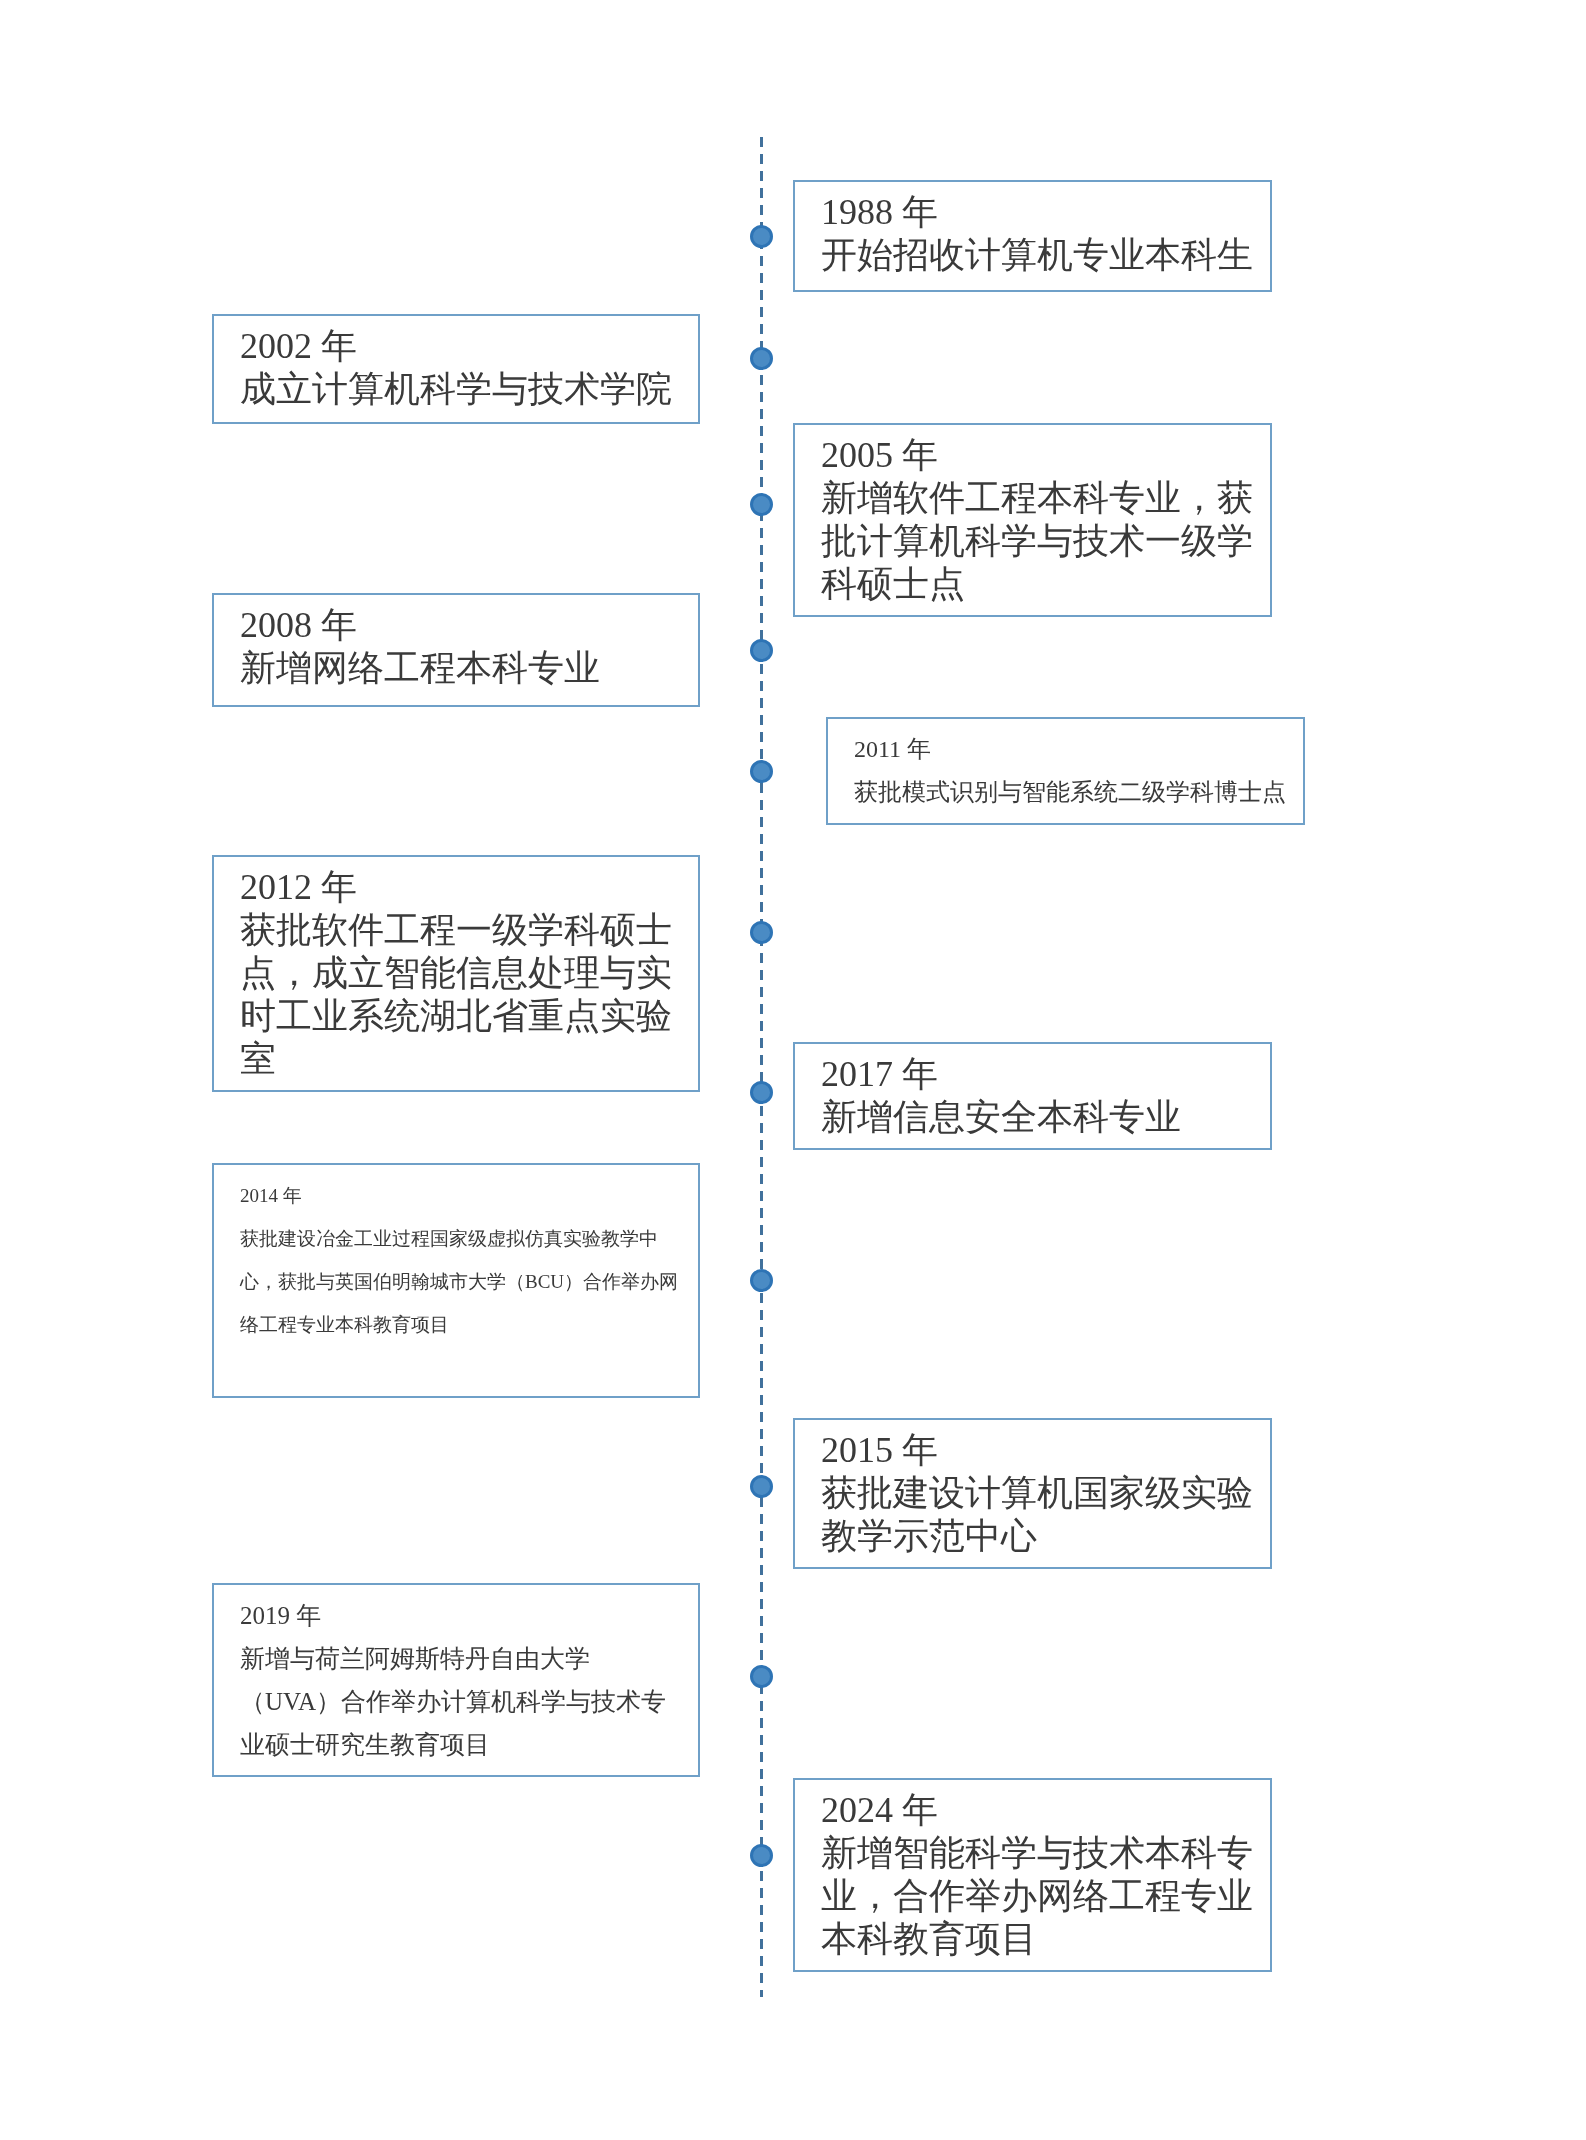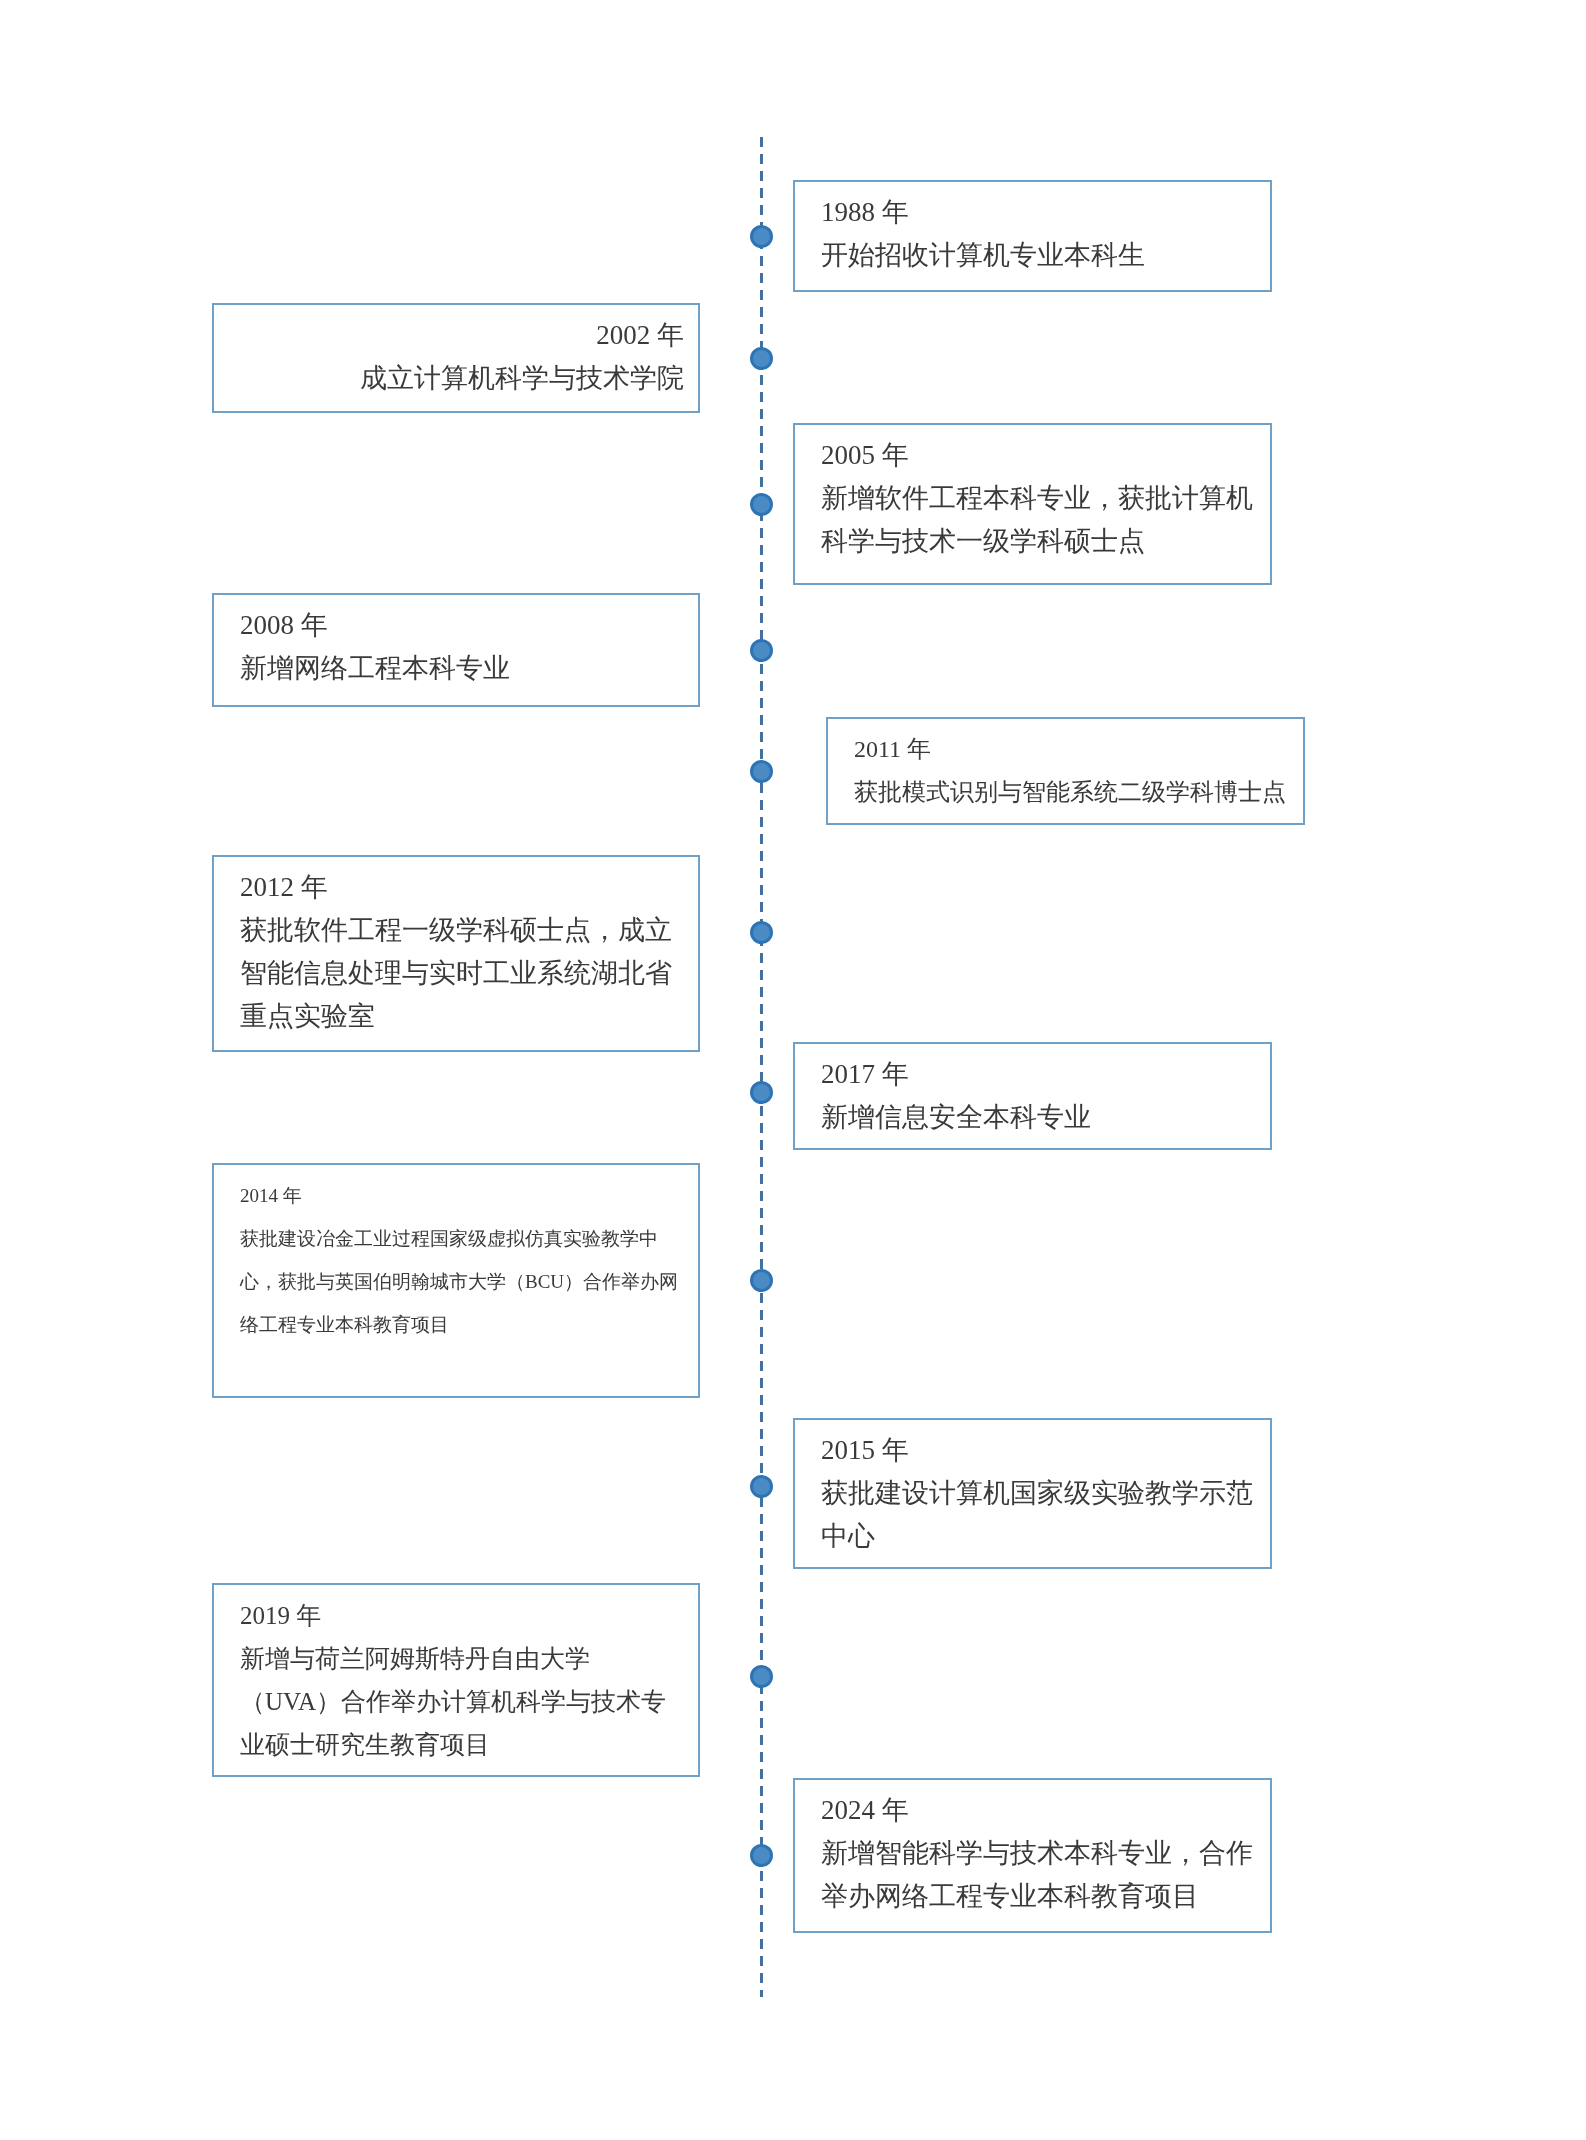--- a/index.html
+++ b/index.html
@@ -28,29 +28,29 @@
   }
   .d1{top:225px}.d2{top:347px}.d3{top:493px}.d4{top:639px}.d5{top:760px}
   .d6{top:921px}.d7{top:1081px}.d8{top:1269px}.d9{top:1475px}.d10{top:1665px}.d11{top:1844px}
   
   .box{
     position:absolute;
     box-sizing:border-box;
     border:2px solid #6fa0c8;
     background:#ffffff;
     padding:9px 14px 9px 26px;
-    font-size:27px;
+    font-size:36px;
     line-height:43px;
     color:#3a3a3a;
   }
   .box .year{white-space:nowrap;}
   .left{left:212px;width:488px;}
   .right{left:793px;width:479px;}
   .b1{top:180px;min-height:112px;}
-  .b2{top:303px;min-height:110px;text-align:right;}
+  .b2{top:314px;min-height:110px;}
   .b3{top:423px;min-height:162px;}
   .b4{top:593px;min-height:114px;}
   .b5{top:717px;min-height:108px;font-size:24px;margin-left:33px;}
   .b6{top:833px;min-height:197px;margin-top:22px;}
   .b7{top:1042px;min-height:105px;}
   .b8{top:1163px;min-height:235px;font-size:19px;}
   .b9{top:1418px;min-height:137px;}
   .b10{top:1583px;min-height:187px;font-size:25px;}
   .b11{top:1778px;min-height:155px;}
 </style>

